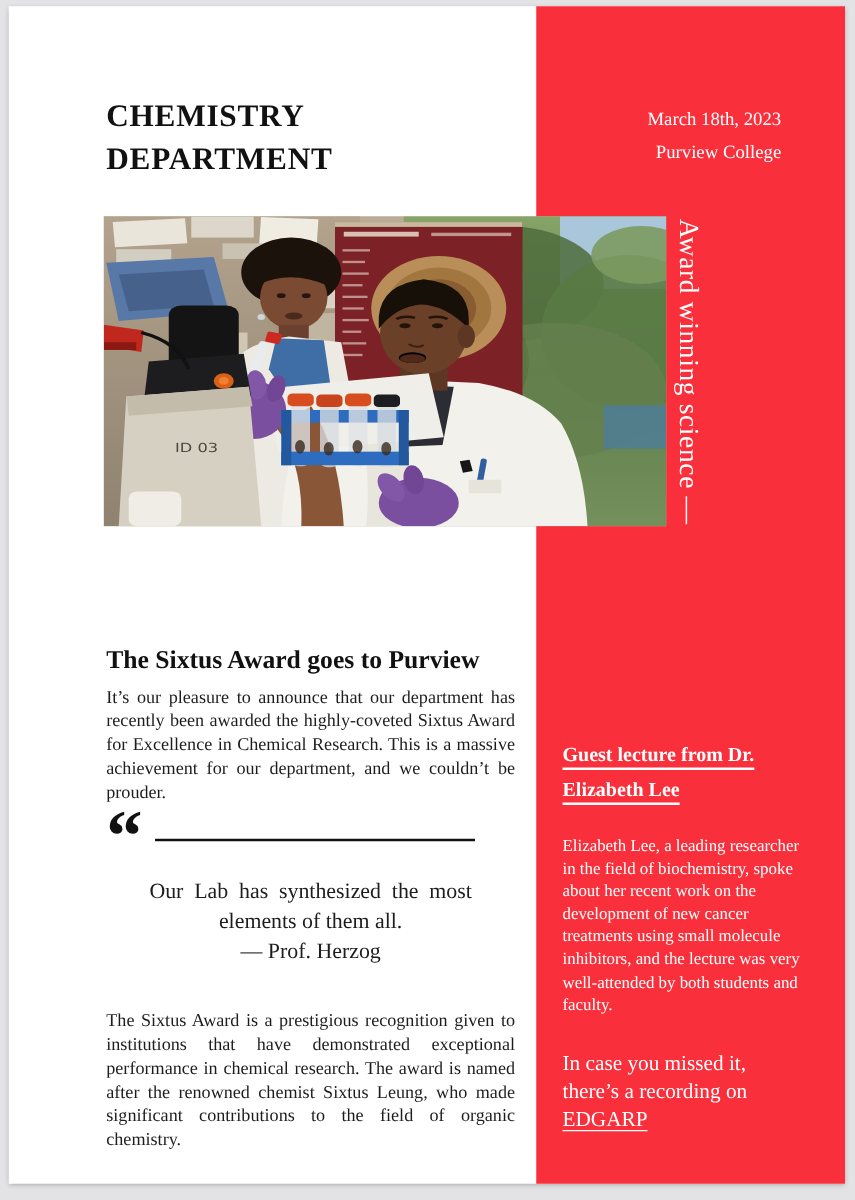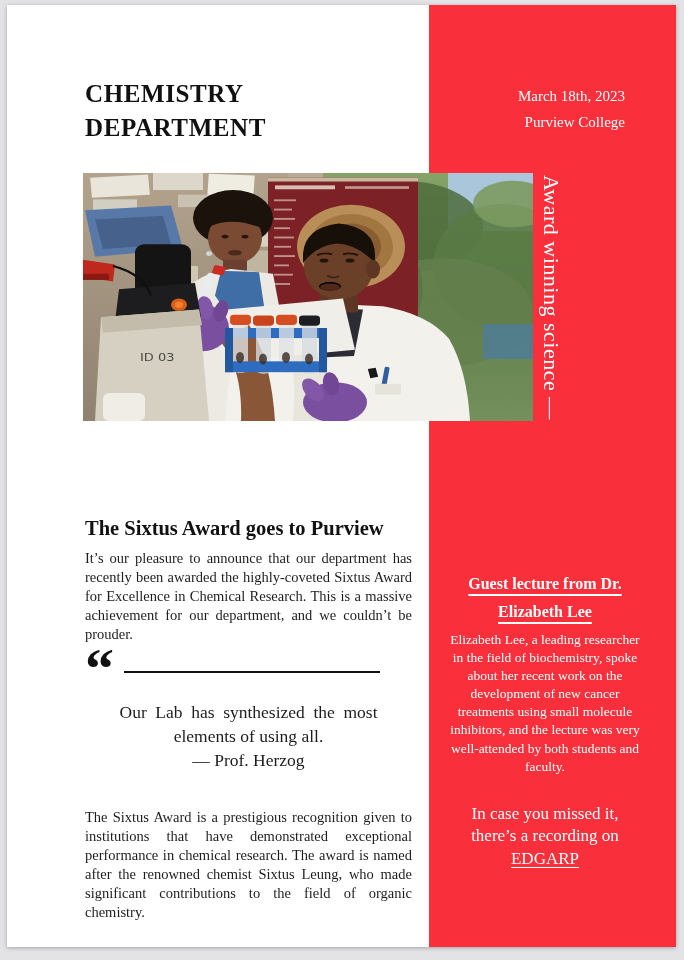--- a/index.html
+++ b/index.html
@@ -111,35 +111,34 @@
   }
   .quote-attr {
     text-align: center;
     font-size: 17.5px;
     margin-top: 2px;
   }
   .article .para2 { margin-top: 37px; }
   
   .sidebar-content {
     position: absolute;
-    left: 443px; top: 565px;
+    left: 443px; top: 586px;
     width: 190px;
     color: #ffffff;
-    text-align: center;
   }
   .sidebar-heading {
     font-size: 16px;
     font-weight: bold;
     line-height: 1.72;
     text-decoration: underline;
     text-underline-offset: 5px;
     text-decoration-thickness: 1.5px;
   }
   .sidebar-body {
-    margin-top: 6px;
+    margin-top: 22px;
     font-size: 13.5px;
     line-height: 1.34;
   }
   .sidebar-note {
     margin-top: 27px;
     font-size: 17px;
     line-height: 1.34;
   }
   .sidebar-link {
     color: #ffffff;
@@ -311,21 +310,21 @@
   <div class="vertical-banner">Award winning science  —</div>
 
   <div class="article">
     <h2>The Sixtus Award goes to Purview</h2>
     <p>It’s our pleasure to announce that our department has recently been awarded the highly-coveted Sixtus Award for Excellence in Chemical Research. This is a massive achievement for our department, and we couldn’t be prouder.</p>
 
     <div class="quote-rule-row">
       <span class="quote-mark">“</span>
       <span class="quote-rule"></span>
     </div>
-    <div class="quote-text">Our Lab has synthesized the most elements of using all.</div>
+    <div class="quote-text">Our Lab has synthesized the most elements of them all.</div>
     <div class="quote-attr">— Prof. Herzog</div>
 
     <p class="para2">The Sixtus Award is a prestigious recognition given to institutions that have demonstrated exceptional performance in chemical research. The award is named after the renowned chemist Sixtus Leung, who made significant contributions to the field of organic chemistry.</p>
   </div>
 
   <div class="sidebar-content">
     <div class="sidebar-heading">Guest lecture from Dr. Elizabeth Lee</div>
     <div class="sidebar-body">Elizabeth Lee, a leading researcher in the field of biochemistry, spoke about her recent work on the development of new cancer treatments using small molecule inhibitors, and the lecture was very well-attended by both students and faculty.</div>
     <div class="sidebar-note"><span>In case you missed it, there’s a recording on </span><a class="sidebar-link">EDGARP</a></div>
   </div>

